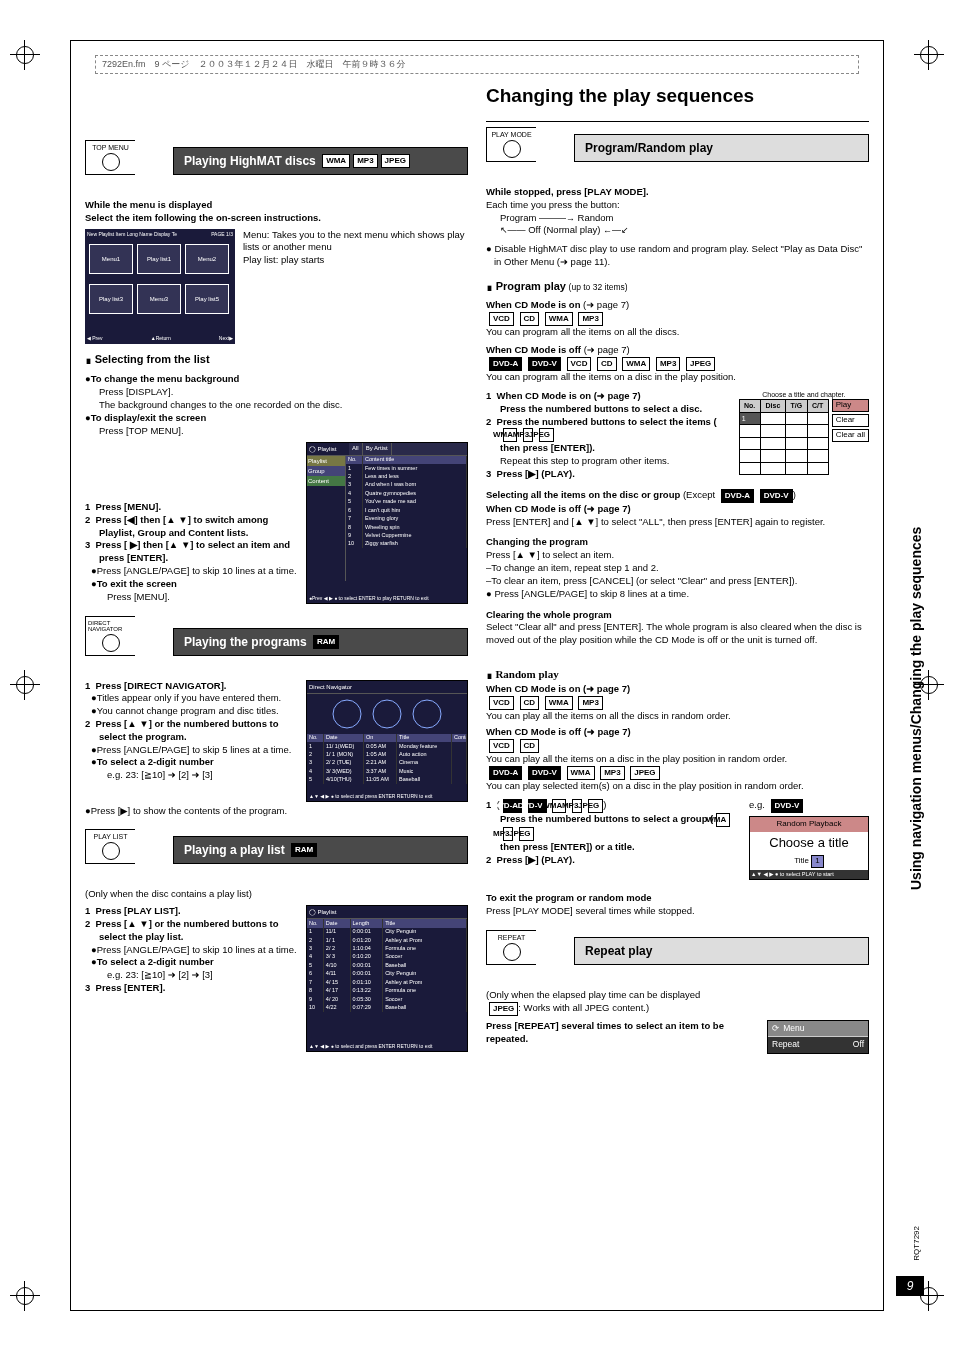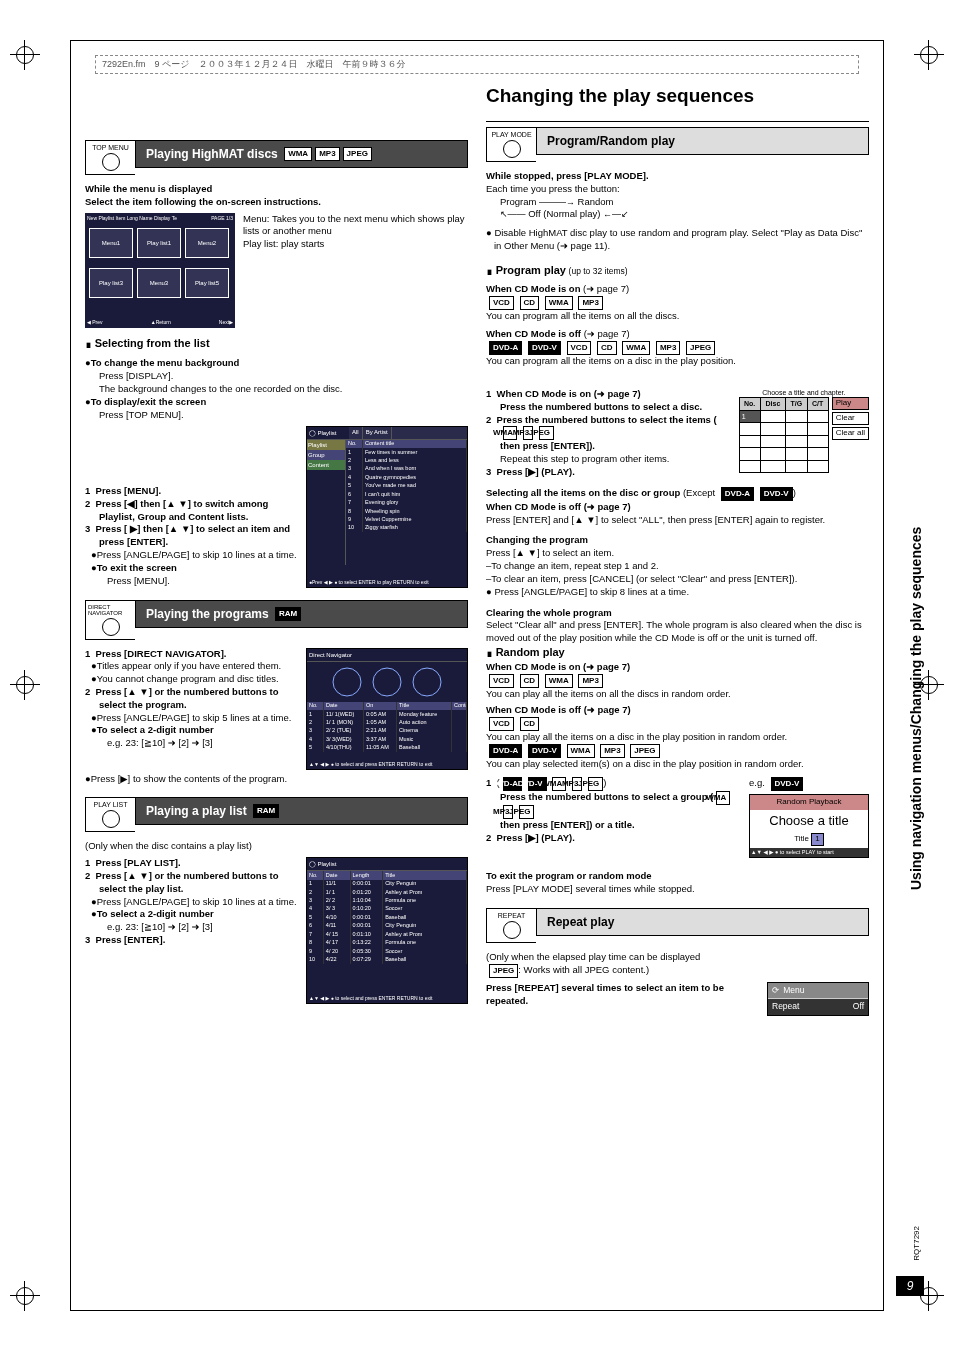--- a/index.html
+++ b/index.html
@@ -49,21 +49,21 @@
   }
   .content {
     position: absolute; top: 80px; left: 85px; right: 85px; bottom: 50px;
     display: flex; gap: 18px;
   }
   .col { width: 50%; }
   .left-col { padding-top: 60px; }
   .h1 {
     font-size: 19px; font-weight: bold; margin: 5px 0 14px 0;
   }
-  .ribbon-row { display: flex; align-items: flex-start; margin-bottom: 8px; }
+  .ribbon-row { display: flex; align-items: flex-end; margin-bottom: 24px; gap: 38px; }
   .ribbon-icon {
     width: 50px; border: 1px solid #000; border-right: none;
     display: flex; flex-direction: column; align-items: center; justify-content: center;
     font-size: 7px; padding: 3px 2px; box-sizing: border-box;
   }
   .ribbon-icon .dot {
     width: 16px; height: 16px; border-radius: 50%; border: 1px solid #000;
     margin-top: 2px;
   }
   .ribbon-title {
@@ -498,21 +498,21 @@
         <div style="margin-top:10px;"><span class="sq">∎</span> <span class="bold" style="font-size:11px;">Program play</span> <span class="note-small">(up to 32 items)</span></div>
 
         <div style="margin-top:4px;"><span class="bold">When CD Mode is on</span> <span>(➜ page 7)</span></div>
         <div id="cm_on_fmts"><span class="fmt">VCD</span> <span class="fmt">CD</span> <span class="fmt">WMA</span> <span class="fmt">MP3</span></div>
         <div>You can program all the items on all the discs.</div>
 
         <div style="margin-top:6px;"><span class="bold">When CD Mode is off</span> <span>(➜ page 7)</span></div>
         <div id="cm_off_fmts"><span class="fmt inv">DVD-A</span> <span class="fmt inv">DVD-V</span> <span class="fmt">VCD</span> <span class="fmt">CD</span> <span class="fmt">WMA</span> <span class="fmt">MP3</span> <span class="fmt">JPEG</span></div>
         <div>You can program all the items on a disc in the play position.</div>
 
-        <div class="flex2" style="margin-top:20px;">
+        <div class="flex2" style="margin-top:6px;">
           <div style="flex:1;">
             <div class="numlist"><b>1</b>&nbsp;&nbsp;<span class="bold">When CD Mode is on (➜ page 7)</span><br><span class="bold" style="padding-left:14px;display:inline-block;">Press the numbered buttons to select a disc.</span></div>
             <div class="numlist"><b>2</b>&nbsp;&nbsp;<span class="bold">Press the numbered buttons to select the items (</span><span id="p2_fmts"><span class="fmt">WMA</span> <span class="fmt">MP3</span> <span class="fmt">JPEG</span></span><br><span class="bold" style="padding-left:14px;display:inline-block;">then press [ENTER]).</span></div>
             <div class="sub">Repeat this step to program other items.</div>
             <div class="numlist bold"><b>3</b>&nbsp;&nbsp;<span>Press [▶] (PLAY).</span></div>
           </div>
           <div>
             <div style="font-size:7px;text-align:center;">Choose a title and chapter.</div>
             <div style="display:flex;">
               <table class="chapter-box" style="border-collapse:collapse;width:90px;">
@@ -570,21 +570,21 @@
 
         <div class="bold" style="margin-top:8px;">Changing the program</div>
         <div>Press [▲ ▼] to select an item.</div>
         <div>–To change an item, repeat step 1 and 2.</div>
         <div>–To clear an item, press [CANCEL] (or select "Clear" and press [ENTER]).</div>
         <div class="bullet">● <span>Press [ANGLE/PAGE] to skip 8 lines at a time.</span></div>
 
         <div class="bold" style="margin-top:8px;">Clearing the whole program</div>
         <div>Select "Clear all" and press [ENTER]. The whole program is also cleared when the disc is moved out of the play position while the CD Mode is off or the unit is turned off.</div>
 
-        <div style="margin-top:0;"><span class="sq">∎</span> <span class="bold" style="font-size:11px;">Random play</span></div>
+        <div style="margin-top:20px;font-family:Liberation Serif, serif;"><span class="sq">∎</span> <span class="bold" style="font-size:11px;">Random play</span></div>
         <div class="bold">When CD Mode is on (➜ page 7)</div>
         <div id="rnd_on_fmts"><span class="fmt">VCD</span> <span class="fmt">CD</span> <span class="fmt">WMA</span> <span class="fmt">MP3</span></div>
         <div>You can play all the items on all the discs in random order.</div>
         <div class="bold" style="margin-top:4px;">When CD Mode is off (➜ page 7)</div>
         <div id="rnd_off_fmts1"><span class="fmt">VCD</span> <span class="fmt">CD</span></div>
         <div>You can play all the items on a disc in the play position in random order.</div>
         <div id="rnd_off_fmts2"><span class="fmt inv">DVD-A</span> <span class="fmt inv">DVD-V</span> <span class="fmt">WMA</span> <span class="fmt">MP3</span> <span class="fmt">JPEG</span></div>
         <div>You can play selected item(s) on a disc in the play position in random order.</div>
 
         <div class="flex2" style="margin-top:6px;">

